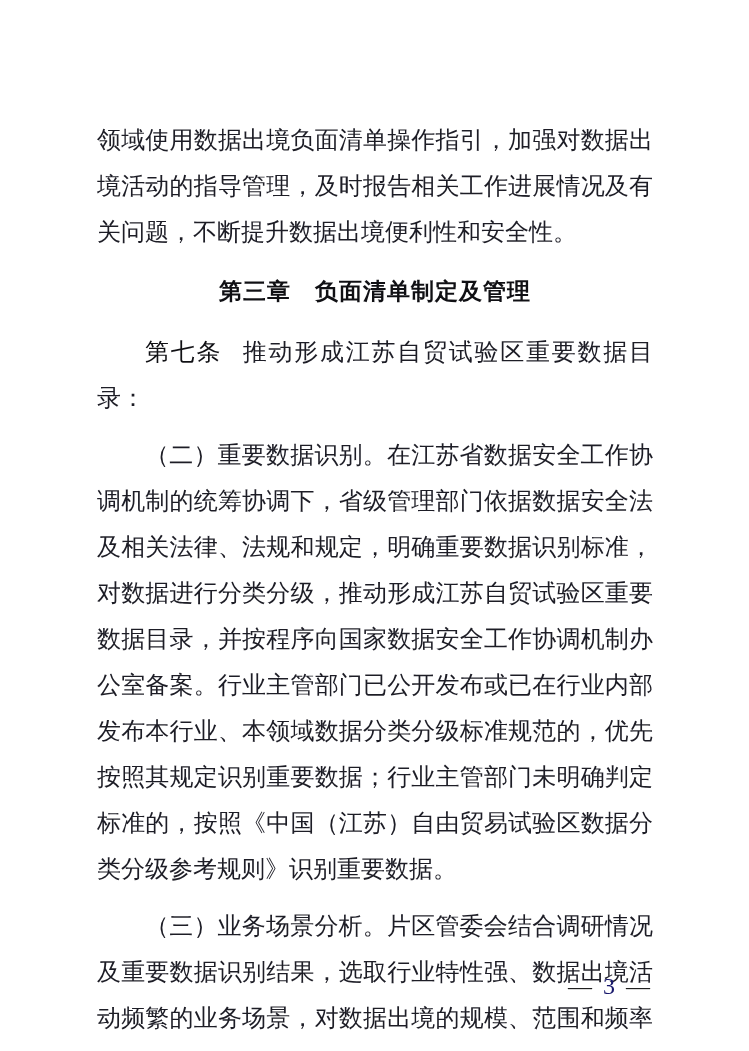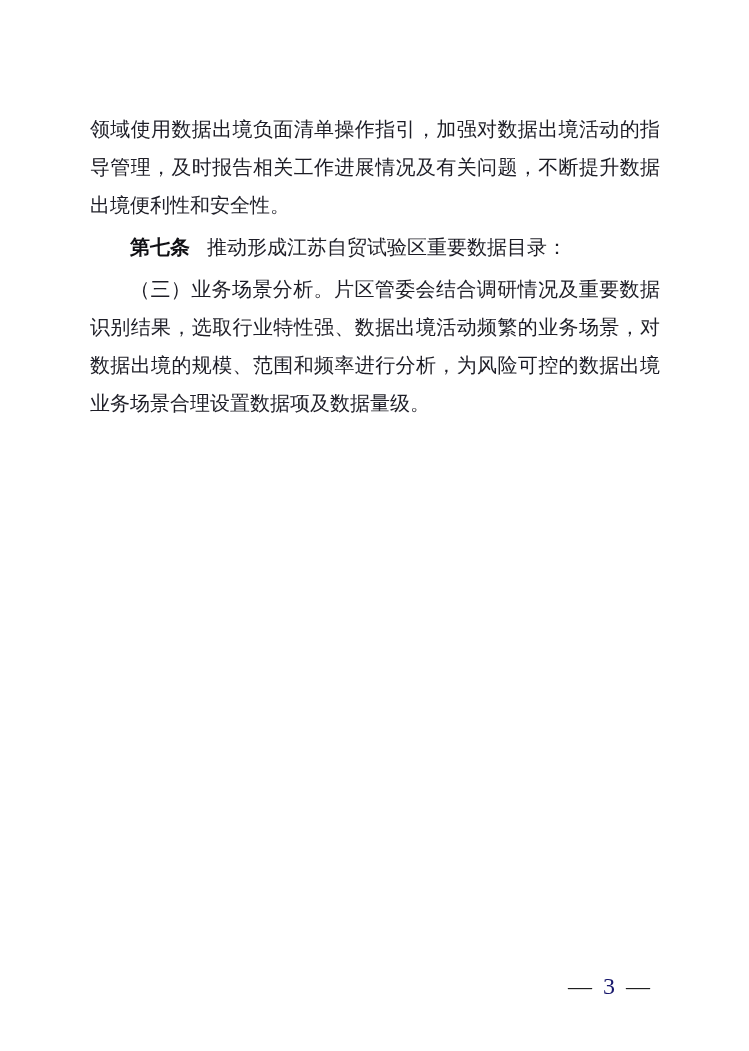--- a/index.html
+++ b/index.html
@@ -16,43 +16,43 @@
       overflow: hidden;
       font-family: "Liberation Serif", "DejaVu Serif", serif;
     }
     .content {
       position: absolute;
       left: 86px;
       top: 106px;
       width: 578px;
     }
     .body-text {
-      margin: 4px;
-      font-size: 20px;
-      line-height: 38px;
+      margin: 11px;
+      font-size: 24px;
+      line-height: 46px;
       color: #1d1d26;
       text-align: justify;
       text-justify: inter-ideograph;
     }
     .indent {
       text-indent: 2em;
     }
     .chapter {
       margin: 17px 0 19px 0;
       font-family: "Liberation Sans", "DejaVu Sans", sans-serif;
       font-weight: bold;
       font-size: 23px;
       line-height: 38px;
       letter-spacing: 1px;
       color: #101014;
       text-align: center;
     }
     .article-label {
       font-family: "Liberation Sans", "DejaVu Sans", sans-serif;
-      font-weight: bold;
+      font-weight: normal;
       color: #101014;
       margin-right: 0.85em;
     }
     .footer {
       position: absolute;
       top: 972px;
       right: 99px;
       font-size: 24px;
       line-height: 28px;
       color: #1f1f1f;
@@ -67,26 +67,28 @@
     }
   </style>
 </head>
 <body>
 
 <div class="page">
   <div class="content">
 
     <p class="body-text">领域使用数据出境负面清单操作指引，加强对数据出境活动的指导管理，及时报告相关工作进展情况及有关问题，不断提升数据出境便利性和安全性。</p>
 
+    <h2 class="chapter">第三章　负面清单制定及管理</h2>
 
     <p class="body-text indent">
       <span class="article-label">第七条</span><span>推动形成江苏自贸试验区重要数据目录：</span>
     </p>
 
 
+    <p class="body-text indent">（二）重要数据识别。在江苏省数据安全工作协调机制的统筹协调下，省级管理部门依据数据安全法及相关法律、法规和规定，明确重要数据识别标准，对数据进行分类分级，推动形成江苏自贸试验区重要数据目录，并按程序向国家数据安全工作协调机制办公室备案。行业主管部门已公开发布或已在行业内部发布本行业、本领域数据分类分级标准规范的，优先按照其规定识别重要数据；行业主管部门未明确判定标准的，按照《中国（江苏）自由贸易试验区数据分类分级参考规则》识别重要数据。</p>
 
     <p class="body-text indent">（三）业务场景分析。片区管委会结合调研情况及重要数据识别结果，选取行业特性强、数据出境活动频繁的业务场景，对数据出境的规模、范围和频率进行分析，为风险可控的数据出境业务场景合理设置数据项及数据量级。</p>
 
   </div>
 
   <div class="footer">
     <span class="dash">—</span><span class="page-num">3</span><span class="dash">—</span>
   </div>
 </div>
 

